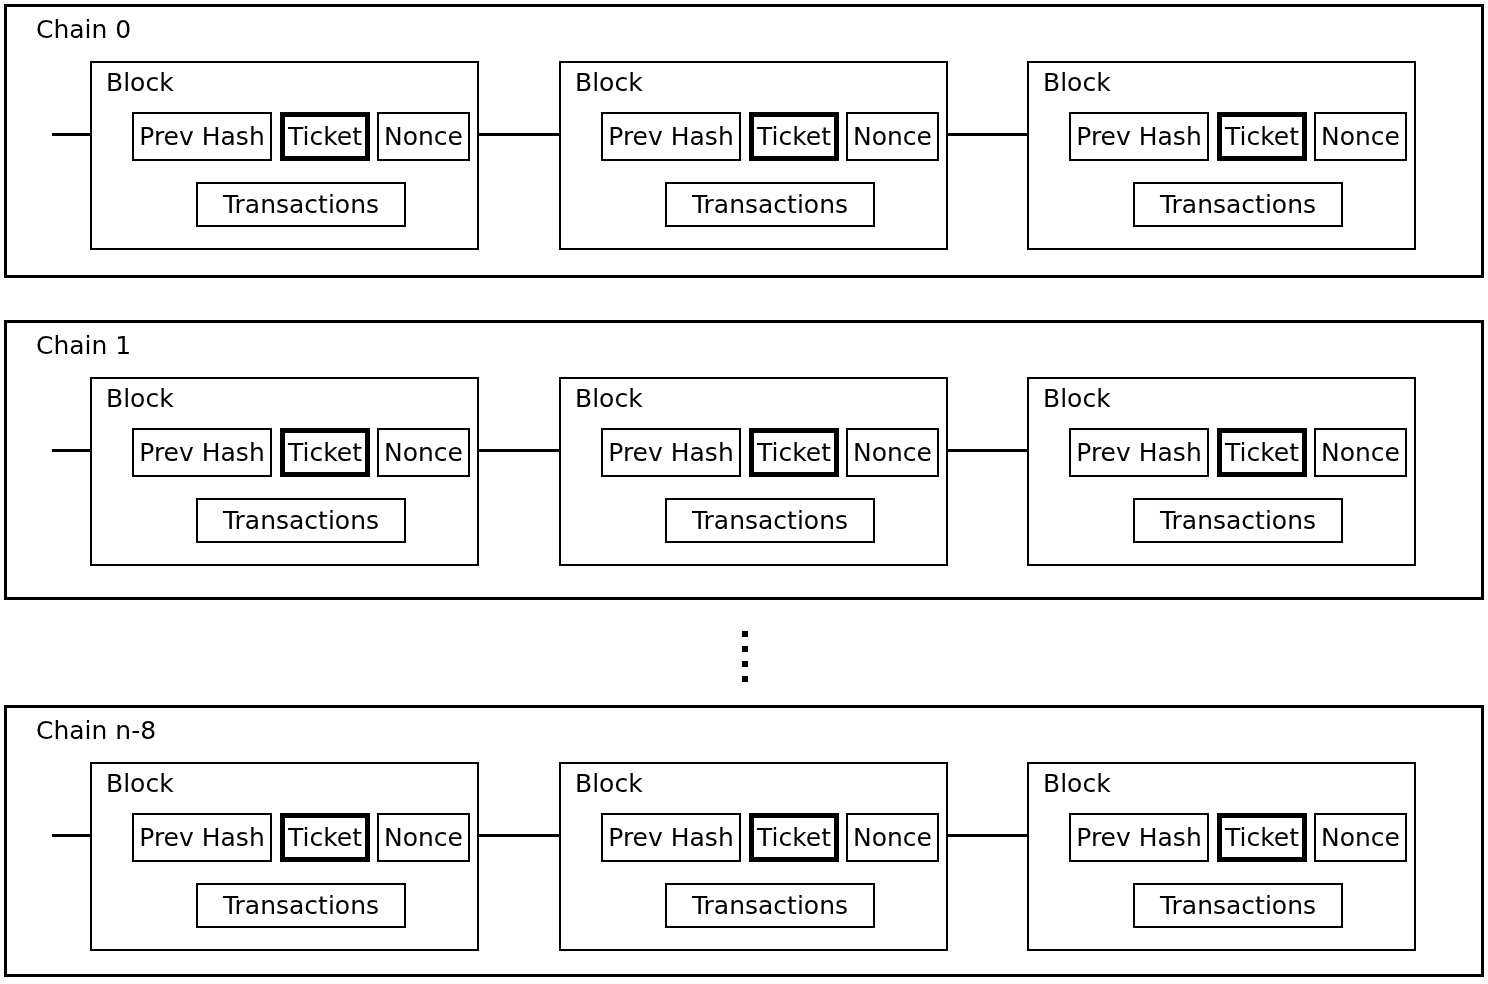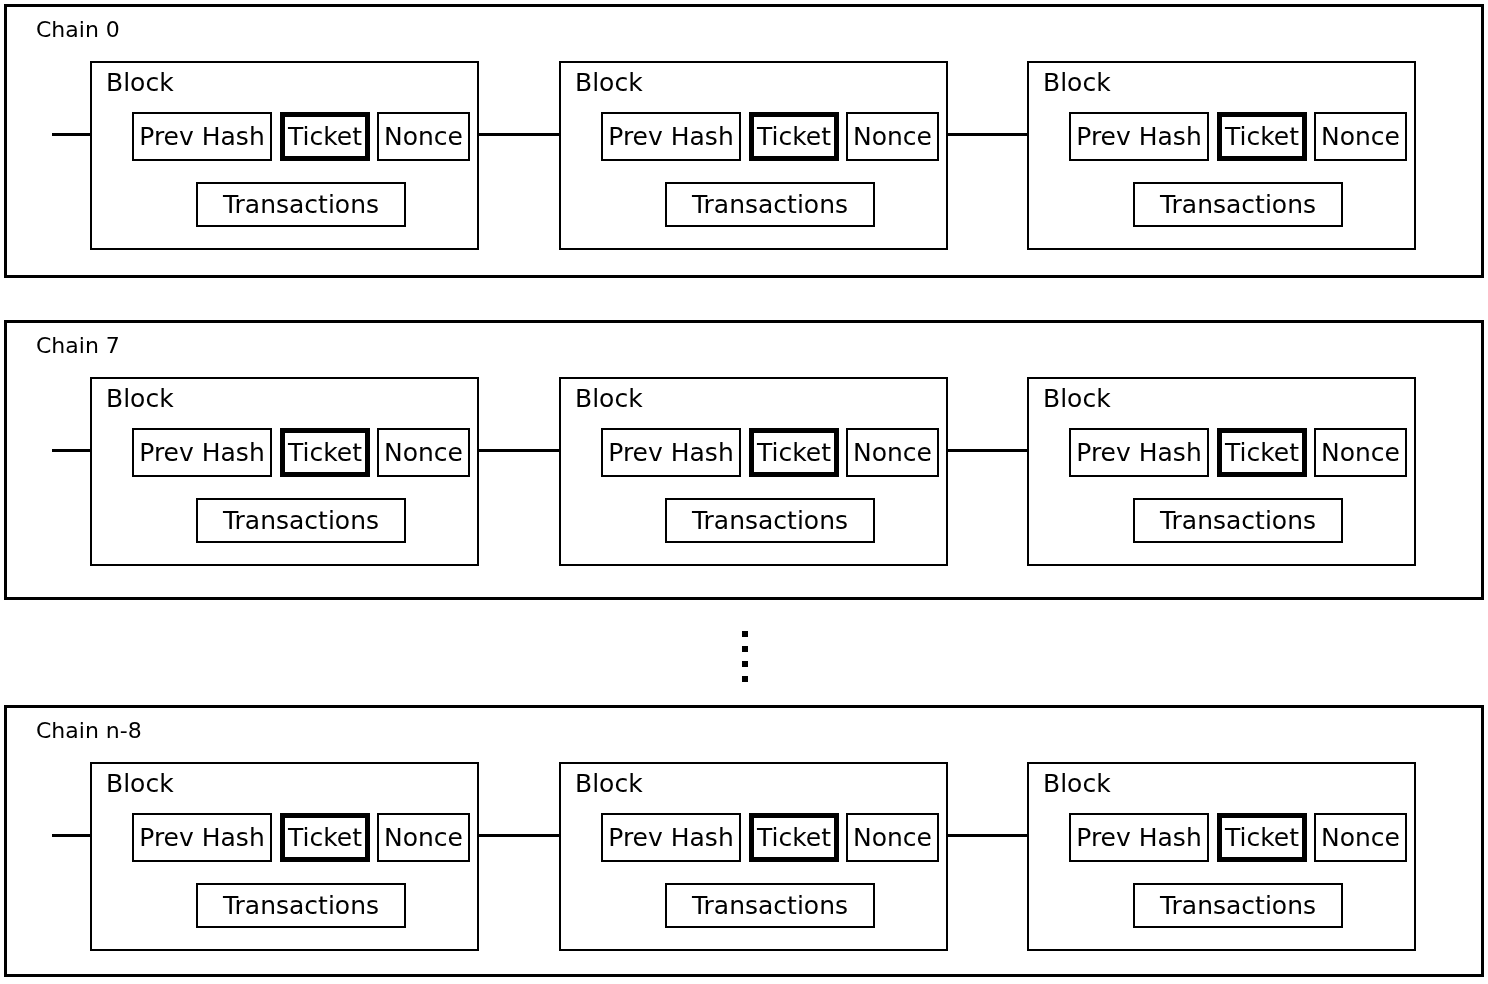--- a/index.html
+++ b/index.html
@@ -21,21 +21,21 @@
   .chain {
     position: absolute;
     box-sizing: border-box;
     border: 3px solid #000;
     background: #fff;
   }
   .chain-label {
     position: absolute;
     left: 29px;
     top: 8px;
-    font-size: 22px;
+    font-size: 25px;
     line-height: 30px;
     white-space: nowrap;
     color: #000;
   }
 
   
   .block {
     position: absolute;
     box-sizing: border-box;
     border: 2.5px solid #000;
@@ -123,21 +123,21 @@
       </div>
       <div class="block" style="left: 1020px; top: 54px; width: 389px; height: 189px;">
         <div class="block-label">Block</div>
         <div class="field" style="left: 40px; top: 49px; width: 140px; height: 49px;">Prev Hash</div>
         <div class="field thick" style="left: 188px; top: 49px; width: 90px; height: 49px;">Ticket</div>
         <div class="field" style="left: 285px; top: 49px; width: 93px; height: 49px;">Nonce</div>
         <div class="field" style="left: 104px; top: 119px; width: 210px; height: 45px;">Transactions</div>
       </div>
     </div>
     <div class="chain" style="left: 4px; top: 320px; width: 1480px; height: 280px;">
-      <div class="chain-label">Chain 7</div>
+      <div class="chain-label">Chain 1</div>
       <div class="arrow" style="left: 45px; top: 126px; width: 65px;"></div>
       <div class="arrowhead" style="left: 108px; top: 119px;"></div>
       <div class="arrow" style="left: 463px; top: 126px; width: 116px;"></div>
       <div class="arrowhead" style="left: 577px; top: 119px;"></div>
       <div class="arrow" style="left: 932px; top: 126px; width: 115px;"></div>
       <div class="arrowhead" style="left: 1045px; top: 119px;"></div>
       <div class="block" style="left: 83px; top: 54px; width: 389px; height: 189px;">
         <div class="block-label">Block</div>
         <div class="field" style="left: 40px; top: 49px; width: 140px; height: 49px;">Prev Hash</div>
         <div class="field thick" style="left: 188px; top: 49px; width: 90px; height: 49px;">Ticket</div>

